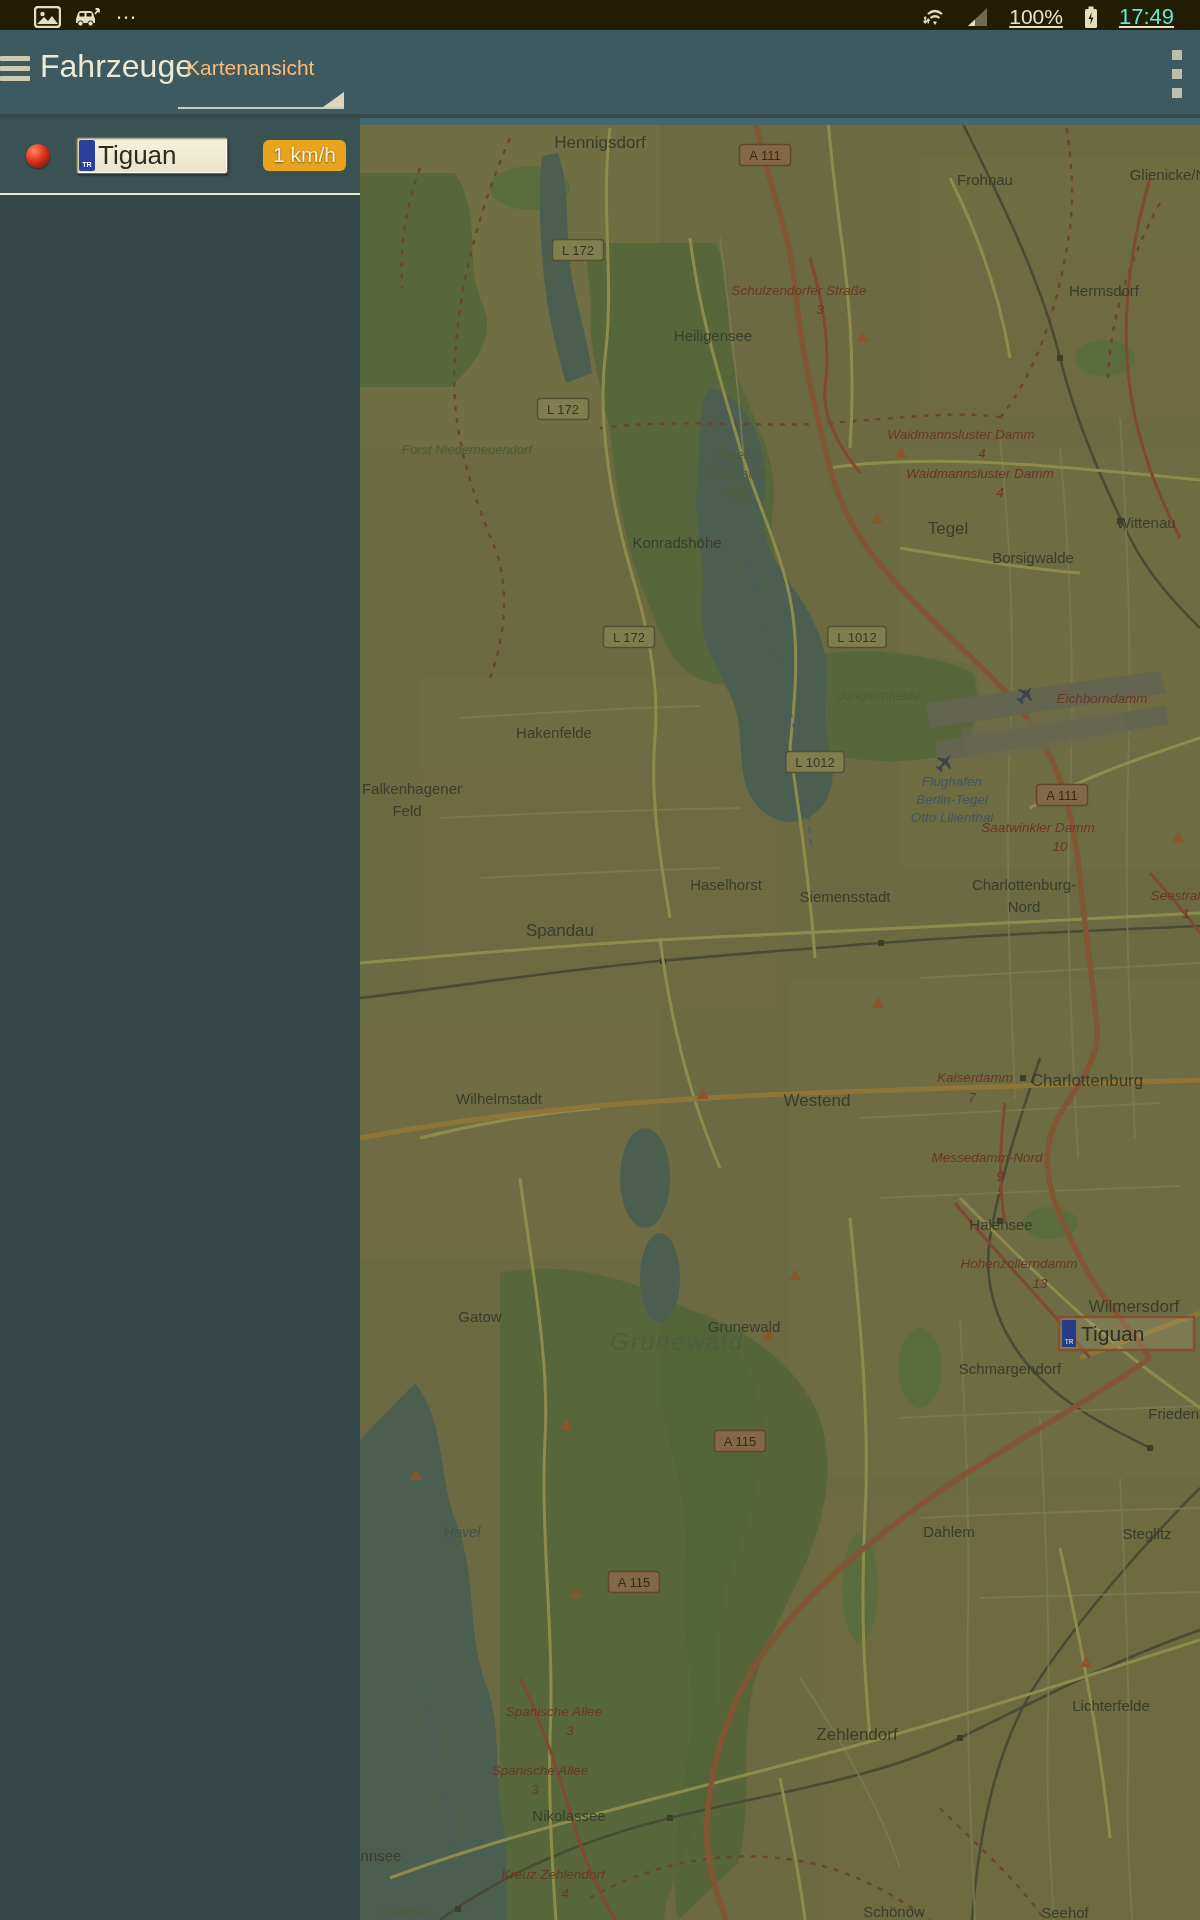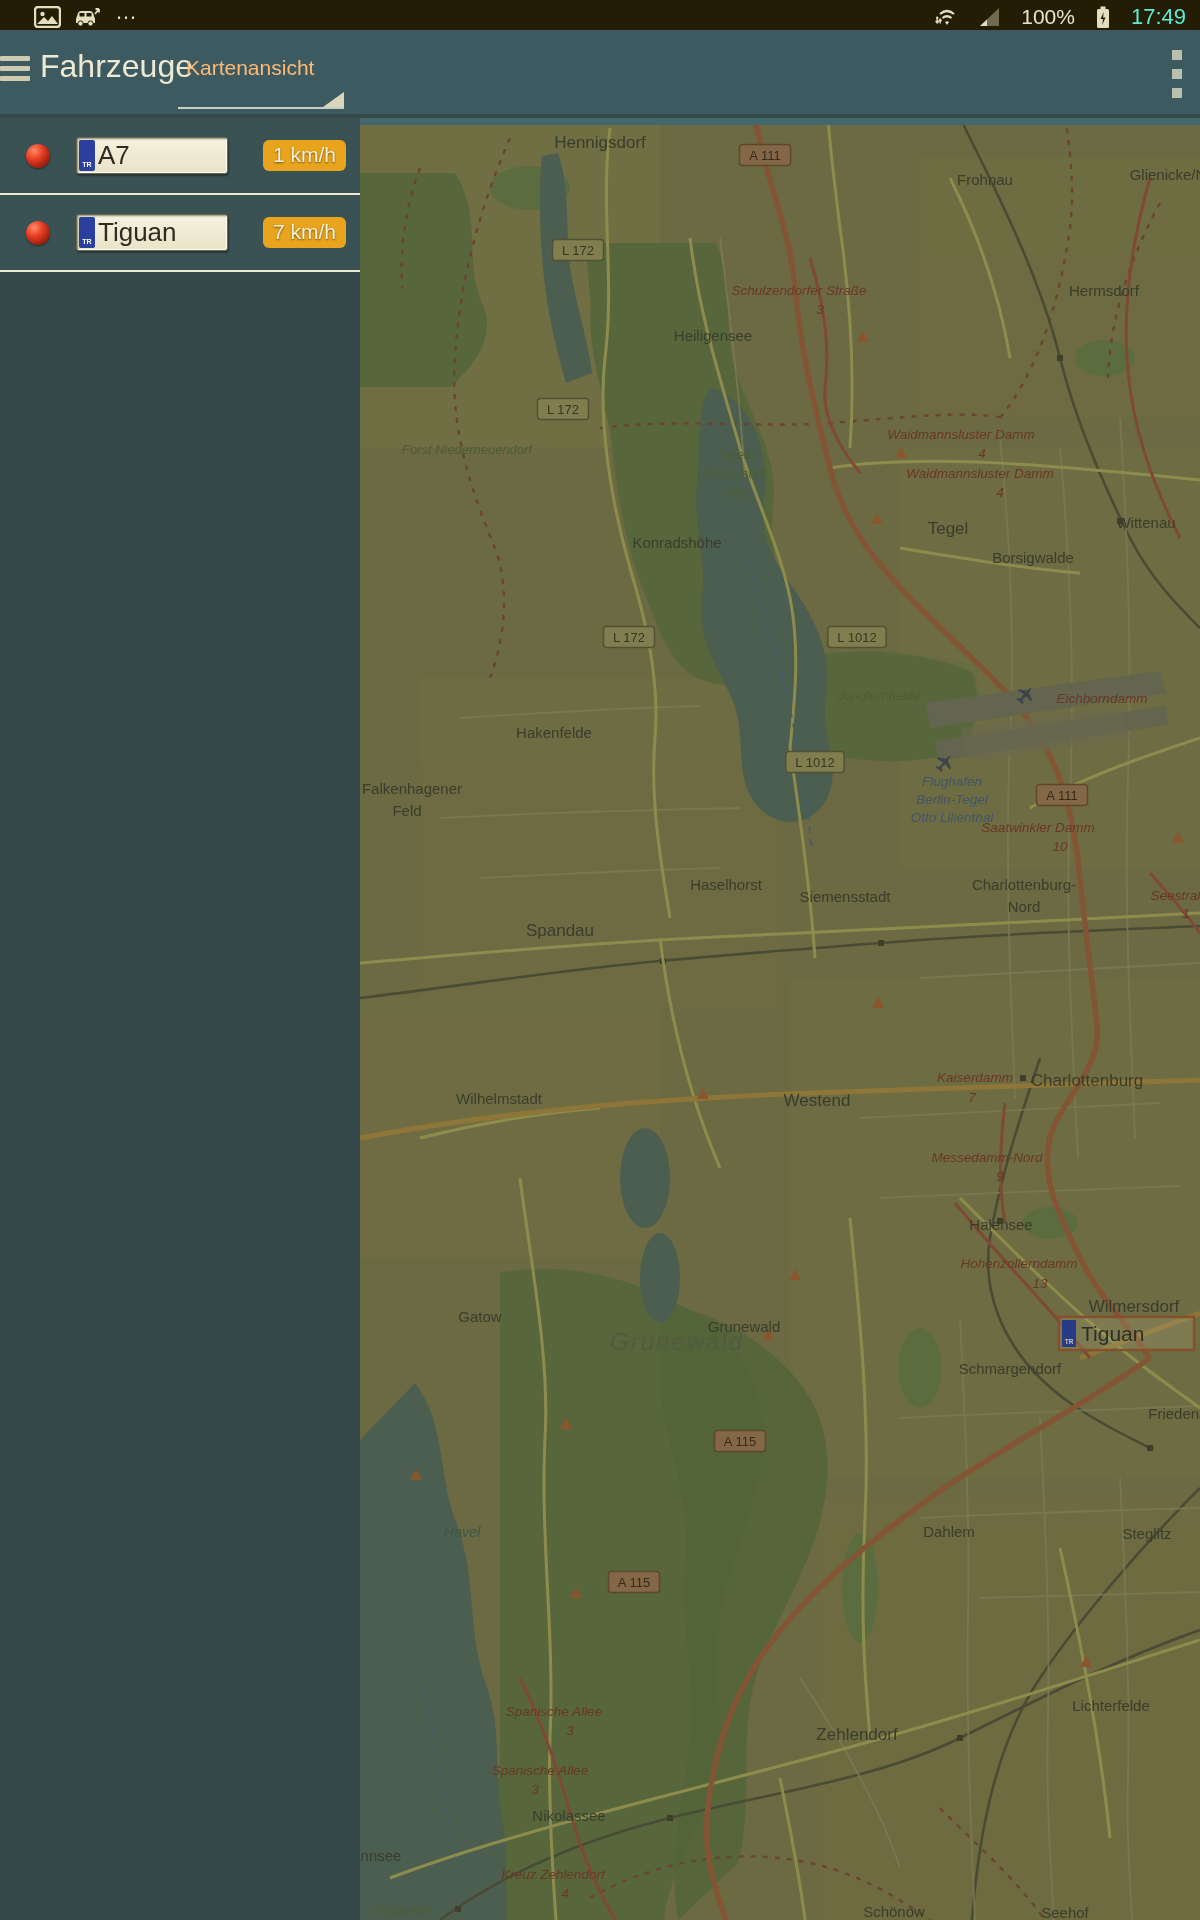--- a/index.html
+++ b/index.html
@@ -3,21 +3,21 @@
 <meta charset="utf-8">
 <style>
   html,body{margin:0;padding:0;}
   body{width:1200px;height:1920px;position:relative;font-family:"Liberation Sans",sans-serif;
        background:#35494A;overflow:hidden;}
 
   
   .status-bar{position:absolute;left:0;top:0;width:1200px;height:34px;background:#231D06;
     display:flex;align-items:center;color:#E3DEBD;}
   .sb-left{display:flex;align-items:center;gap:12px;padding-left:34px;}
-  .sb-right{margin-left:auto;display:flex;align-items:center;gap:21px;padding-right:14px;}
+  .sb-right{margin-left:auto;display:flex;align-items:center;gap:21px;padding-right:26px;text-decoration:underline;}
   .sb-time{font-size:22px;color:#5eead4;}
   .sb-pct{font-size:21px;color:#E9E4C6;}
   .dots{font-size:22px;letter-spacing:2px;line-height:10px;transform:translateY(-5px);}
 
   
   .header{position:absolute;left:0;top:30px;width:1200px;height:84px;background:#3E5A61;}
   .hamburger{position:absolute;left:0;top:26px;width:30px;height:34px;cursor:pointer;}
   .hamburger span{display:block;width:30px;height:5px;margin:0 0 5px 0;background:#CFCBB0;border-radius:1px;}
   .app-title{position:absolute;left:40px;top:18px;font-size:32px;color:#EDEAD3;}
   .spinner{position:absolute;left:178px;top:0;width:166px;height:84px;cursor:pointer;}
@@ -132,45 +132,33 @@
       <i></i>
       <i></i>
     </div>
 </div>
 
 <div class="sidebar">
   <div class="rows">
 
 
 
-    <div class="row">
-      <span class="lead">
-          <span class="ball"></span>
-        </span>
-      <span class="plate">
-        <span class="band">
-            <b>TR</b>
-          </span>
-        <span class="pl-txt">A7</span>
-      </span>
-      <span class="speed">1 km/h</span>
-    </div>
 
 
     <div class="row">
       <span class="lead">
           <span class="ball"></span>
         </span>
       <span class="plate">
         <span class="band">
             <b>TR</b>
           </span>
         <span class="pl-txt">Tiguan</span>
       </span>
-      <span class="speed">7 km/h</span>
+      <span class="speed">1 km/h</span>
     </div>
 
   </div>
 </div>
 
 <div class="map">
 <svg id="map-svg" viewBox="0 0 840 1802" preserveAspectRatio="none" xmlns="http://www.w3.org/2000/svg">
 
   <rect x="0" y="0" width="840" height="1802" fill="#7D784B"></rect>
 

